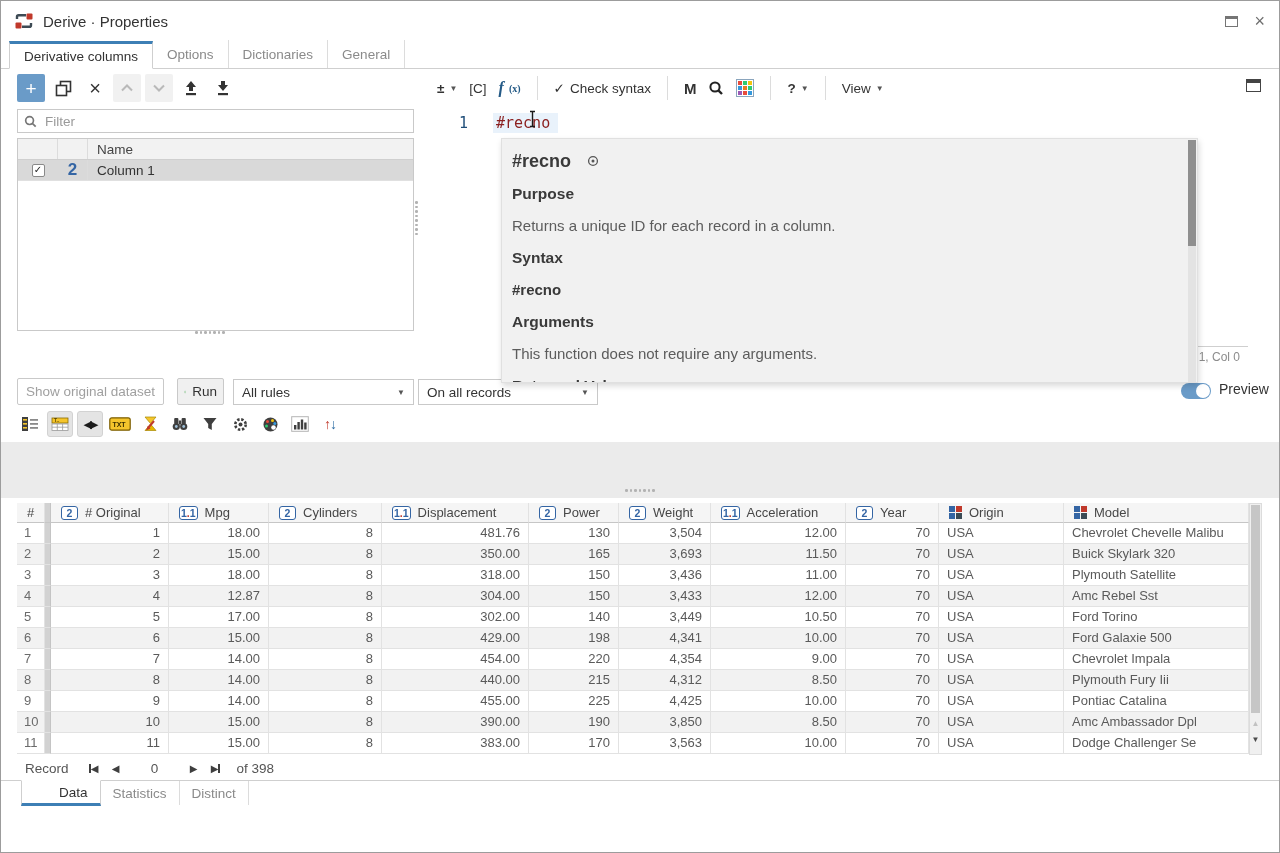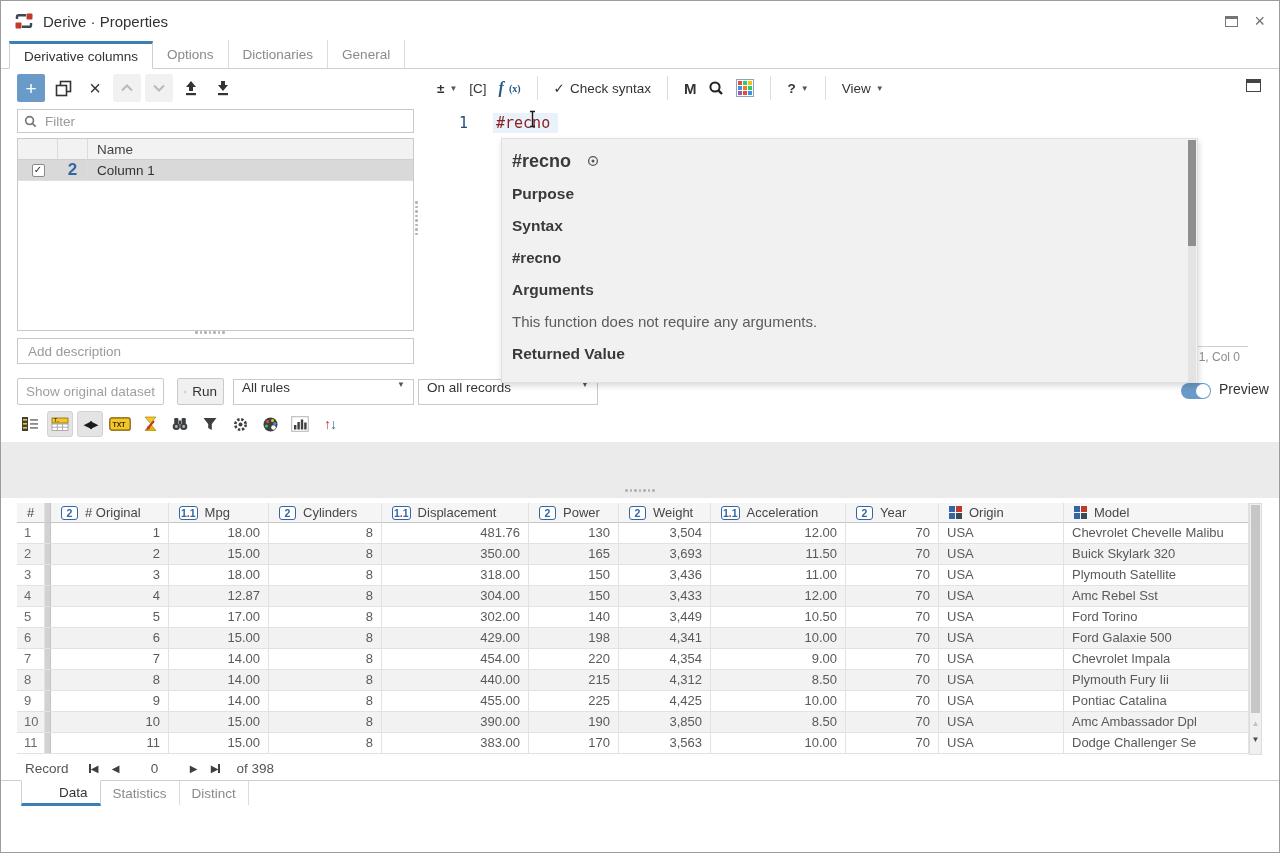--- a/index.html
+++ b/index.html
@@ -77,21 +77,21 @@
   .pp-b{font-size:15px;color:#5c5c5c;margin-top:10px;line-height:22px;}
   .pp-scroll{position:absolute;right:1px;top:1px;width:8px;height:243px;background:#e3e3e3;}
   .pp-thumb{position:absolute;left:0;top:0;width:8px;height:106px;background:#8f8f8f;}
 
   
   .runbar{position:absolute;left:0;top:373px;width:100%;height:34px;background:#fff;}
   .btn{border:1px solid #c9c9c9;background:#fff;border-radius:2px;font-size:13.5px;color:#333;font-family:inherit;display:inline-flex;align-items:center;justify-content:center;cursor:default;}
   .btn.dis{color:#a0a0a0;}
   .show-orig{position:absolute;left:16px;top:4px;width:147px;height:27px;}
   .run-btn{position:absolute;left:176px;top:4px;width:47px;height:27px;gap:6px;background:#f0f0f0;}
-  .fake-select{position:absolute;top:5px;height:26px;border:1px solid #c9c9c9;background:#fff;display:flex;align-items:flex-start;font-size:13.5px;color:#333;padding:0 8px;justify-content:space-between;}
+  .fake-select{position:absolute;top:5px;height:26px;border:1px solid #c9c9c9;background:#fff;display:flex;align-items:center;font-size:13.5px;color:#333;padding:0 8px;justify-content:space-between;}
   .sel-rules{left:232px;width:181px;}
   .sel-records{left:417px;width:180px;}
   .toggle{position:absolute;left:1180px;top:9px;width:30px;height:16px;border-radius:8px;background:#6a9bc8;}
   .toggle i{position:absolute;right:1px;top:1px;width:14px;height:14px;border-radius:50%;background:#fff;}
   .preview-lbl{position:absolute;left:1218px;top:7px;font-size:14px;color:#333;}
 
   
   .ptoolbar{position:absolute;left:0;top:407px;width:100%;height:33px;background:#fff;}
   .pbtn{position:absolute;top:3px;width:26px;height:26px;display:flex;align-items:center;justify-content:center;border-radius:3px;}
   .pbtn.pressed{background:#e4e4e4;border:1px solid #d2d2d2;}
@@ -288,23 +288,20 @@
   <div class="hdots" style="left:194px;top:330px;">
       <i></i>
       <i></i>
       <i></i>
       <i></i>
       <i></i>
       <i></i>
       <i></i>
     </div>
 
-  <div class="desc-box">
-    <input type="text" placeholder="Add description" style="">
-  </div>
 
   <div class="vdots" style="left:414px;top:200px;">
       <i></i>
       <i></i>
       <i></i>
       <i></i>
       <i></i>
       <i></i>
       <i></i>
       <i></i>
@@ -324,20 +321,21 @@
 
   <div class="popup">
     <div class="pp-title">
       <span>#recno</span>
       <svg width="12" height="12" viewBox="0 0 12 12">
           <circle cx="6" cy="6" r="4.4" fill="none" stroke="#555" stroke-width="1.3"></circle>
           <circle cx="6" cy="6" r="1.5" fill="#555"></circle>
         </svg>
     </div>
     <div class="pp-h">Purpose</div>
+    <div class="pp-b">Returns a unique ID for each record in a column.</div>
     <div class="pp-h">Syntax</div>
     <div class="pp-h" style="font-size:15px;">#recno</div>
     <div class="pp-h">Arguments</div>
     <div class="pp-b">This function does not require any arguments.</div>
     <div class="pp-h">Returned Value</div>
     <div class="pp-scroll">
         <div class="pp-thumb"></div>
       </div>
   </div>
 

